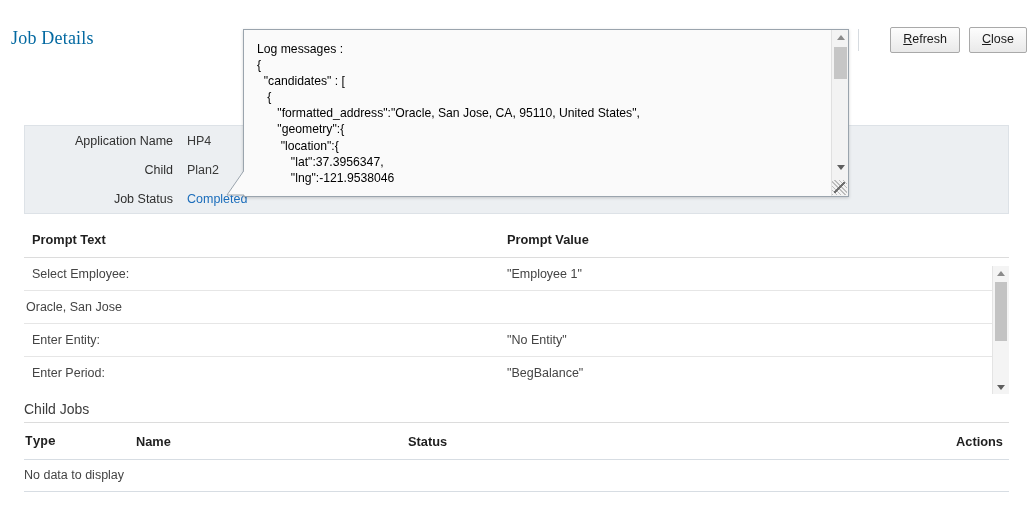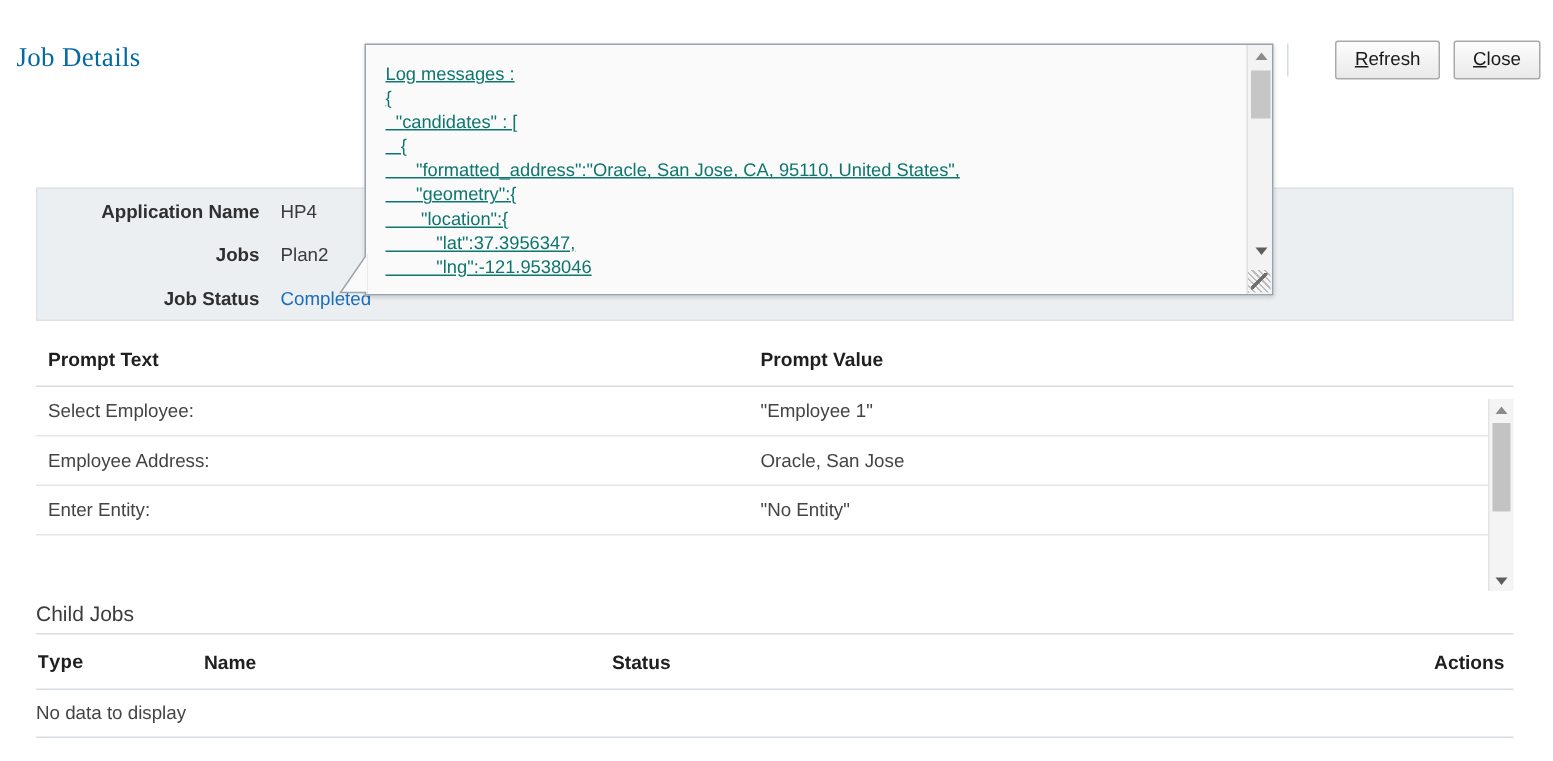--- a/index.html
+++ b/index.html
@@ -80,21 +80,21 @@
   }
   .detail-row {
     display: flex;
     align-items: center;
     height: 29px;
   }
   .detail-label {
     width: 162px;
     text-align: right;
     font-size: 12.5px;
-    font-weight: bold;
+    font-weight: normal;
     color: #2f2f2f;
     padding-right: 14px;
     box-sizing: border-box;
     white-space: nowrap;
   }
   .detail-value {
     font-size: 12.5px;
     color: #3a3a3a;
     white-space: nowrap;
   }
@@ -238,23 +238,22 @@
     position: absolute;
     left: 0; top: 0; right: 17px; bottom: 0;
     padding: 11px 0 0 13px;
     box-sizing: border-box;
     overflow: hidden;
   }
   .log-line {
     font-family: "Liberation Sans", sans-serif;
     font-size: 12.2px;
     line-height: 16.1px;
-    color: #0f766e;
+    color: #000000;
     white-space: pre;
-    text-decoration: underline;
   }
   .log-scroll {
     position: absolute;
     right: 0;
     top: 0;
     width: 17px;
     height: 100%;
     background: #f3f3f3;
     border-left: 1px solid #e0e0e0;
     box-sizing: border-box;
@@ -329,47 +328,50 @@
   <button class="tb-btn"><u>R</u><span>efresh</span></button>
   <button class="tb-btn"><u>C</u><span>lose</span></button>
 </div>
 
 <div class="details-panel">
   <div class="detail-row">
     <div class="detail-label">Application Name</div>
     <div class="detail-value">HP4</div>
   </div>
   <div class="detail-row">
-    <div class="detail-label">Jobs</div>
+    <div class="detail-label">Child</div>
     <div class="detail-value">Plan2</div>
   </div>
   <div class="detail-row">
     <div class="detail-label">Job Status</div>
     <div class="detail-value link">Completed</div>
   </div>
 </div>
 
 <div class="prompt-table">
   <div class="pt-header">
     <div class="col-text">Prompt Text</div>
     <div class="col-value">Prompt Value</div>
   </div>
 
   <div class="pt-body">
     <div class="pt-row">
       <div class="col-text">Select Employee:</div>
       <div class="col-value">"Employee 1"</div>
     </div>
     <div class="pt-row">
-      <div class="col-text">Employee Address:</div>
       <div class="col-value">Oracle, San Jose</div>
     </div>
     <div class="pt-row">
       <div class="col-text">Enter Entity:</div>
       <div class="col-value">"No Entity"</div>
+    </div>
+    <div class="pt-row">
+      <div class="col-text">Enter Period:</div>
+      <div class="col-value">"BegBalance"</div>
     </div>
   </div>
 
   <div class="pt-scroll">
     <div class="sb-arrow">
       <span class="tri-up"></span>
     </div>
     <div class="sb-thumb"></div>
     <div class="sb-arrow sb-arrow-bottom">
       <span class="tri-down"></span>

